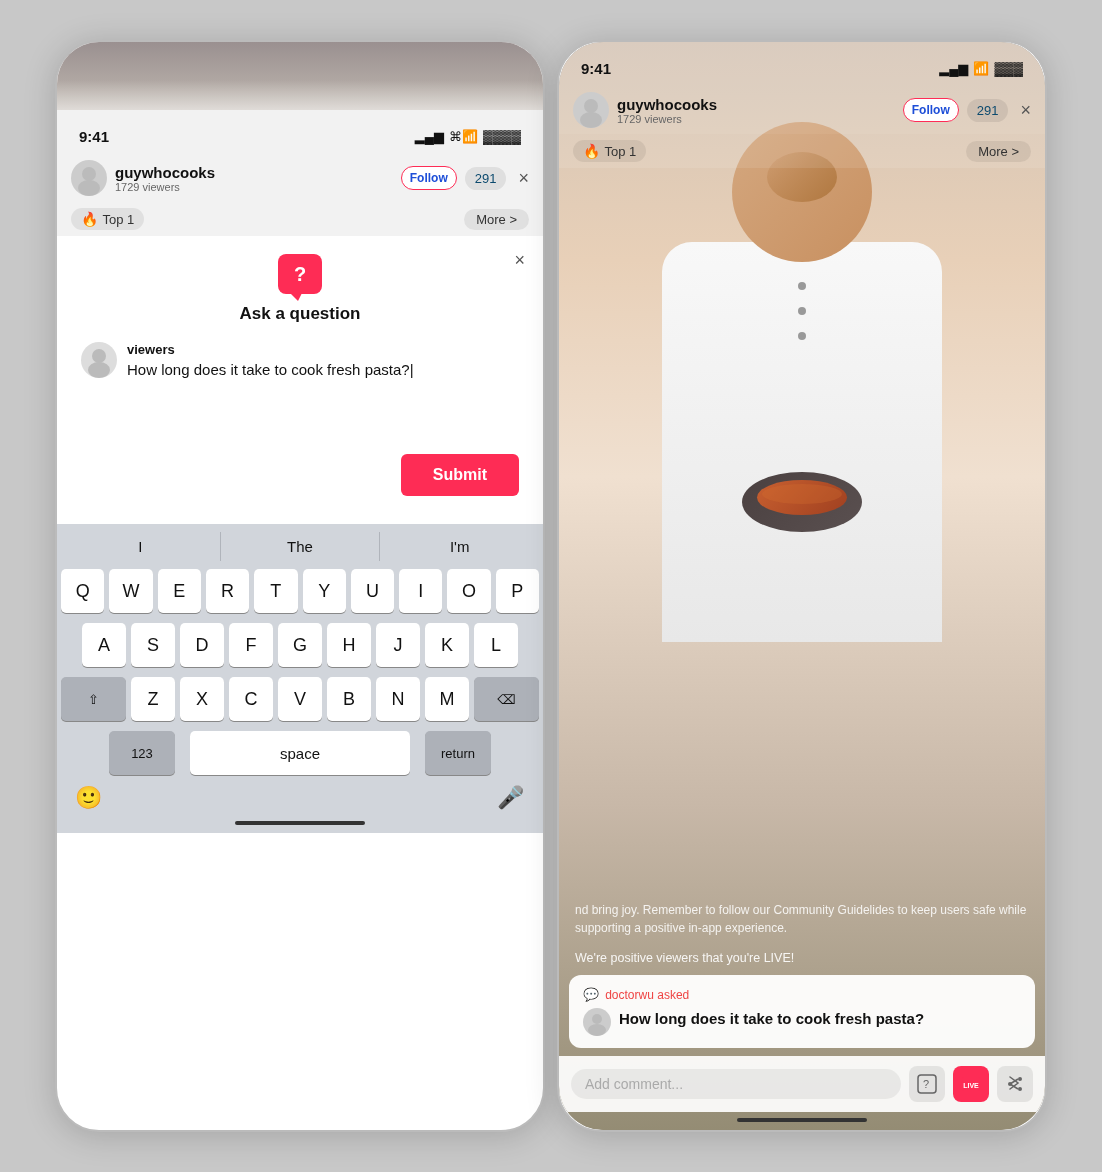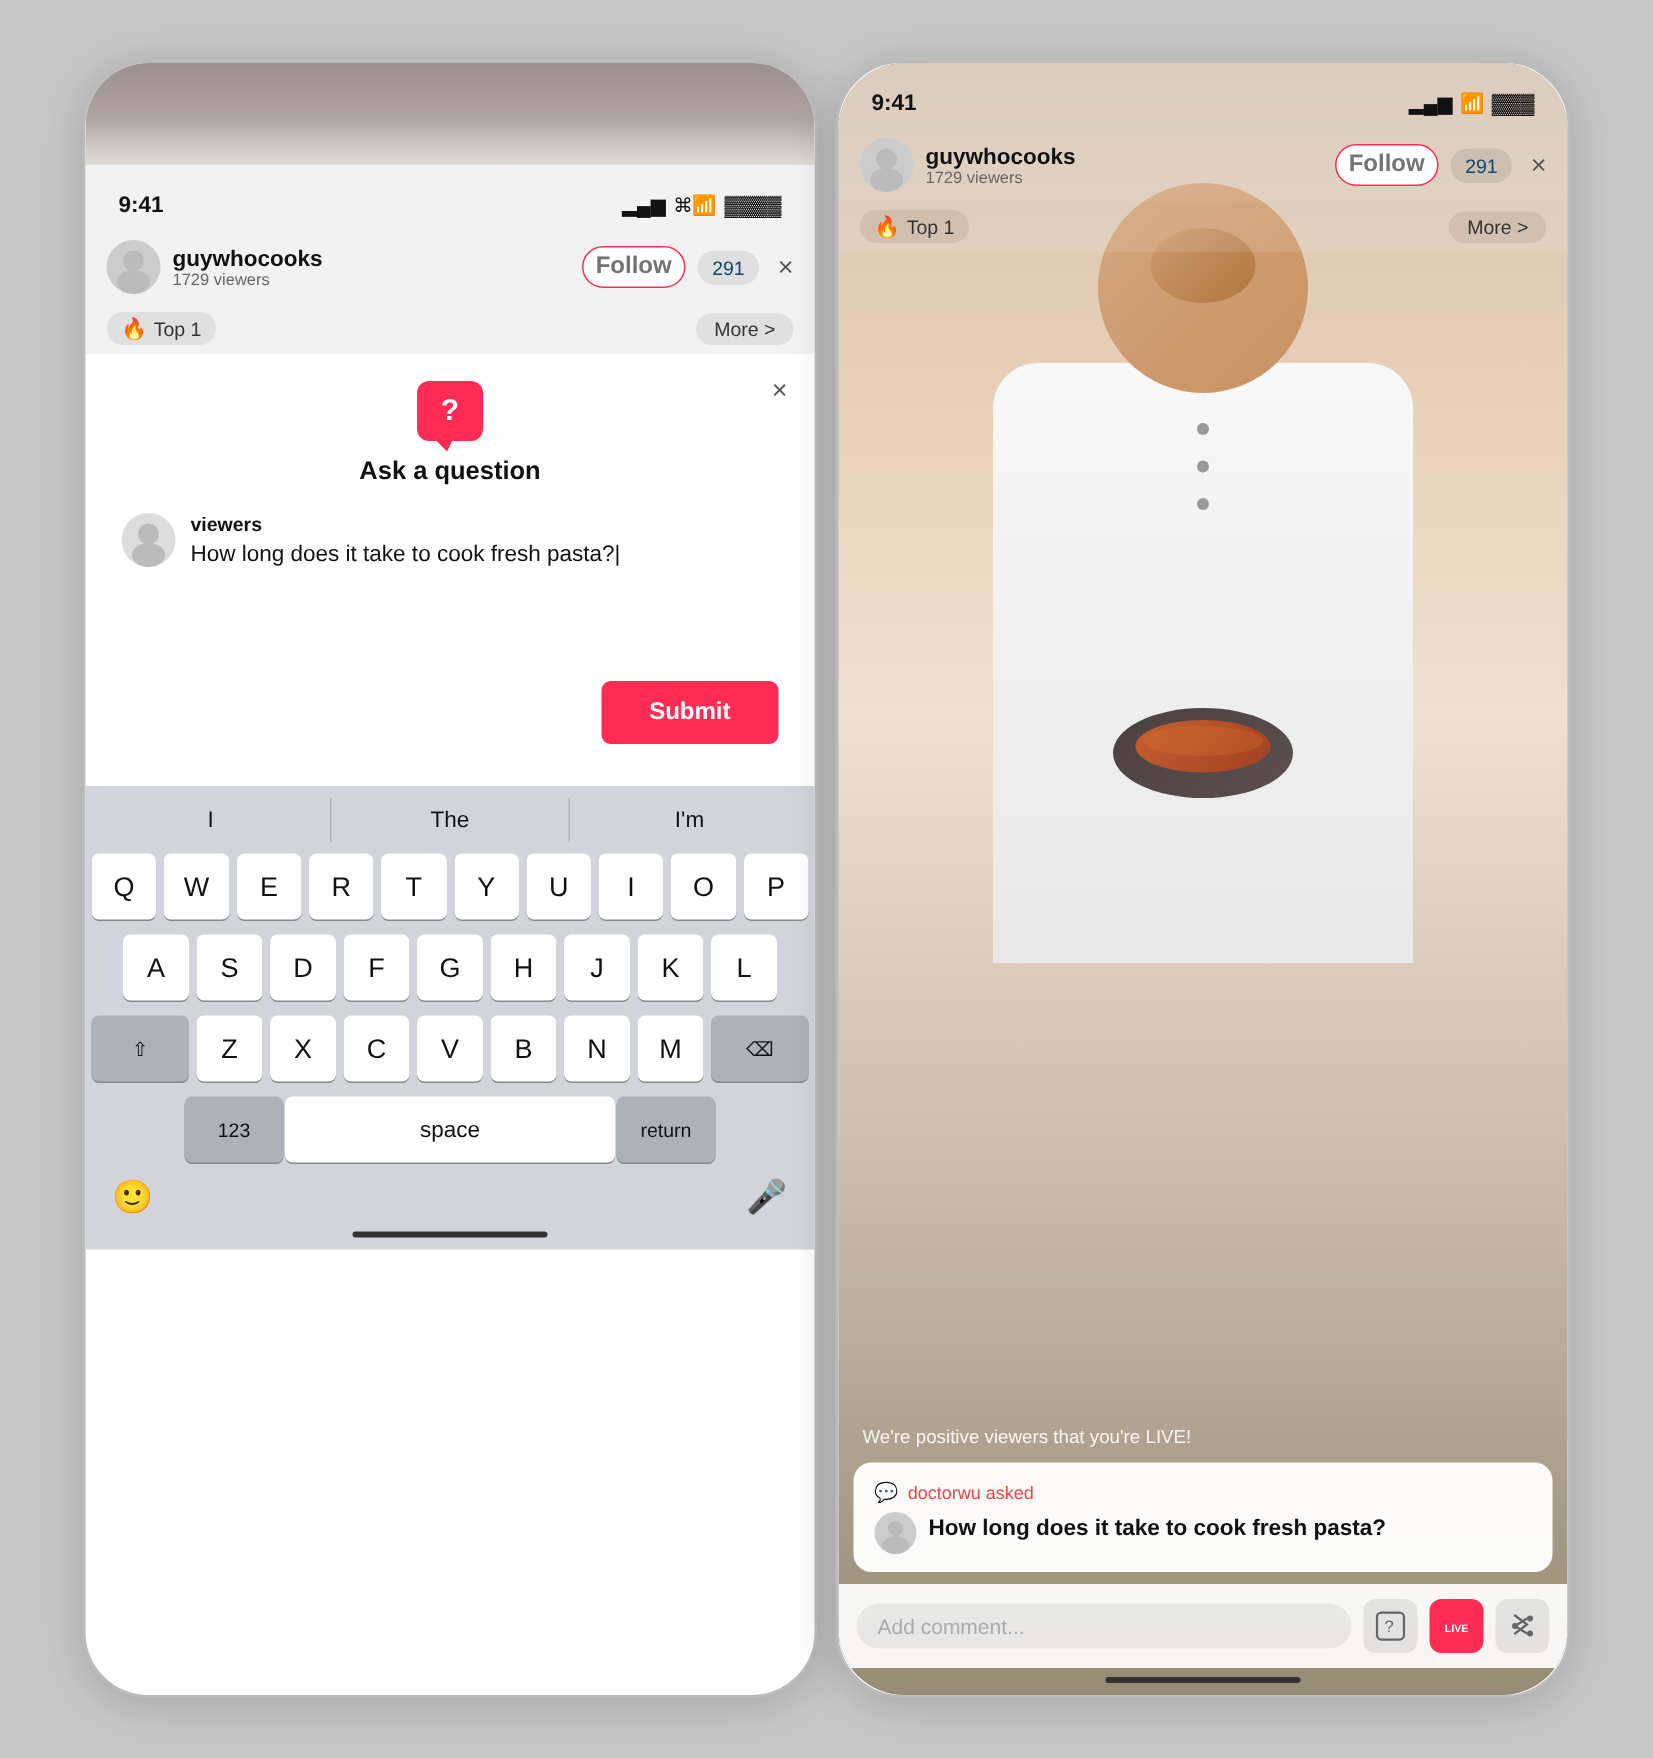--- a/index.html
+++ b/index.html
@@ -84,24 +84,24 @@
       font-weight: 700;
       color: #111;
     }
     .viewers {
       font-size: 11px;
       color: #666;
     }
     .follow-btn {
       background: #fff;
       border: 1.5px solid #fe2c55;
-      color: #737373;
+      color: #1d4ed8;
       border-radius: 20px;
       padding: 4px 8px;
-      font-size: 16px;
+      font-size: 12px;
       font-weight: 600;
       cursor: pointer;
     }
     .count-badge {
       background: rgba(0,0,0,0.08);
       border-radius: 16px;
       padding: 4px 10px;
       font-size: 13px;
       color: #0c4a6e;
       font-weight: 500;
@@ -316,21 +316,21 @@
       max-width: 66px;
       font-size: 13px;
     }
     .kbd-key.space-key {
       min-width: 180px;
       max-width: 220px;
       font-size: 15px;
     }
     .kbd-bottom-row {
       display: flex;
-      gap: 1px;
+      gap: 15px;
       justify-content: center;
       margin-bottom: 6px;
     }
     .home-indicator-left {
       width: 130px;
       height: 4px;
       background: #333;
       border-radius: 4px;
       margin: 8px auto 4px;
     }
@@ -636,20 +636,21 @@
 
     <div class="top-bar" style="background:rgba(255,255,255,0.1);">
       <div class="top-badge">
         <span class="flame">🔥</span>
         <span>Top 1</span>
       </div>
       <div class="more-btn">More &gt;</div>
     </div>
 
     <div class="bottom-overlay">
+      <div class="community-text">nd bring joy. Remember to follow our Community Guidelides to keep users safe while supporting a positive in-app experience.</div>
       <div class="notify-text">We're positive viewers that you're LIVE!</div>
 
       <div class="question-card">
         <div class="qcard-header">
           <span class="qcard-icon">💬</span>
           <span class="qcard-user">doctorwu asked</span>
         </div>
         <div class="qcard-body">
           <div class="qcard-avatar">
             <svg viewBox="0 0 28 28" width="28" height="28">

